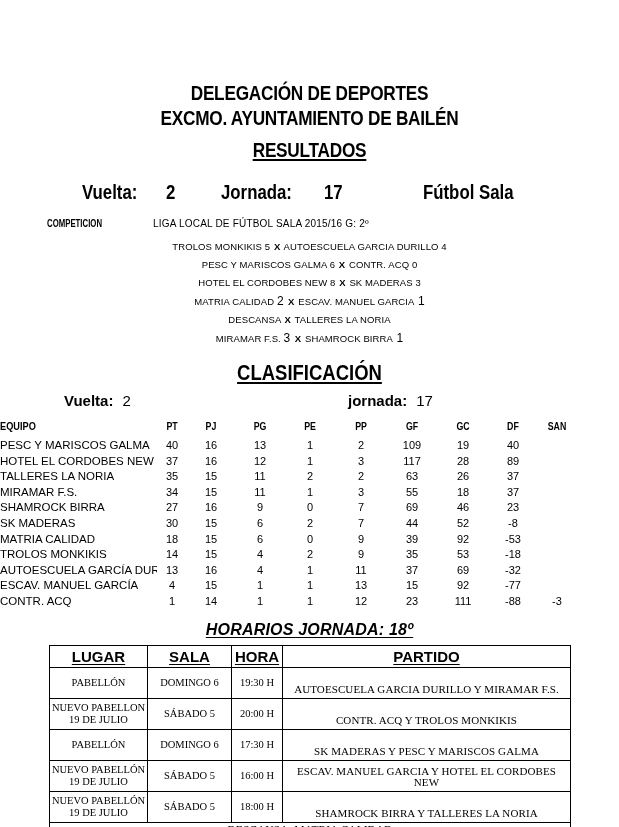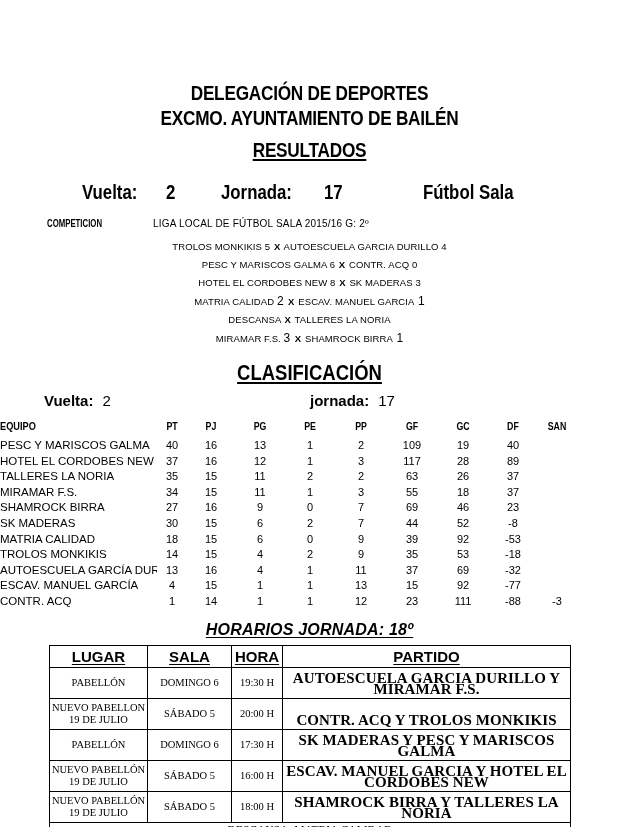--- a/index.html
+++ b/index.html
@@ -117,29 +117,30 @@
     text-underline-offset: 2px;
     transform: scaleX(0.84);
   }
   .clasif-meta {
     margin-top: 6px;
     position: relative;
     height: 20px;
     font-family: "Liberation Sans Narrow", "Liberation Sans", sans-serif;
     font-size: 15px;
     font-weight: bold;
+    margin-left: 20px;
   }
   .clasif-meta .cm-vuelta {
     position: absolute;
     left: 44px;
     white-space: nowrap;
   }
   .clasif-meta .cm-jornada {
     position: absolute;
-    left: 310px;
+    left: 328px;
     white-space: nowrap;
   }
   .clasif-meta .cm-val {
     font-family: "Liberation Sans", sans-serif;
     font-weight: normal;
     font-size: 15px;
     margin-left: 9px;
   }
 
   
@@ -221,24 +222,23 @@
   .sched td {
     font-family: "Liberation Serif", serif;
     font-size: 10.5px;
     text-align: center;
     vertical-align: middle;
     height: 28px;
     line-height: 11.5px;
   }
   .sched td.partido {
     vertical-align: bottom;
-    font-size: 15px;
+    font-size: 11px;
     padding-bottom: 2px;
     letter-spacing: 0.1px;
-    font-weight: bold;
   }
   .sched td.descansa {
     height: 17px;
     font-size: 11.5px;
     vertical-align: middle;
   }
   .col-lugar  { width: 98px; }
   .col-fecha  { width: 84px; }
   .col-hora   { width: 51px; }
   .col-partido{ width: 288px; }

